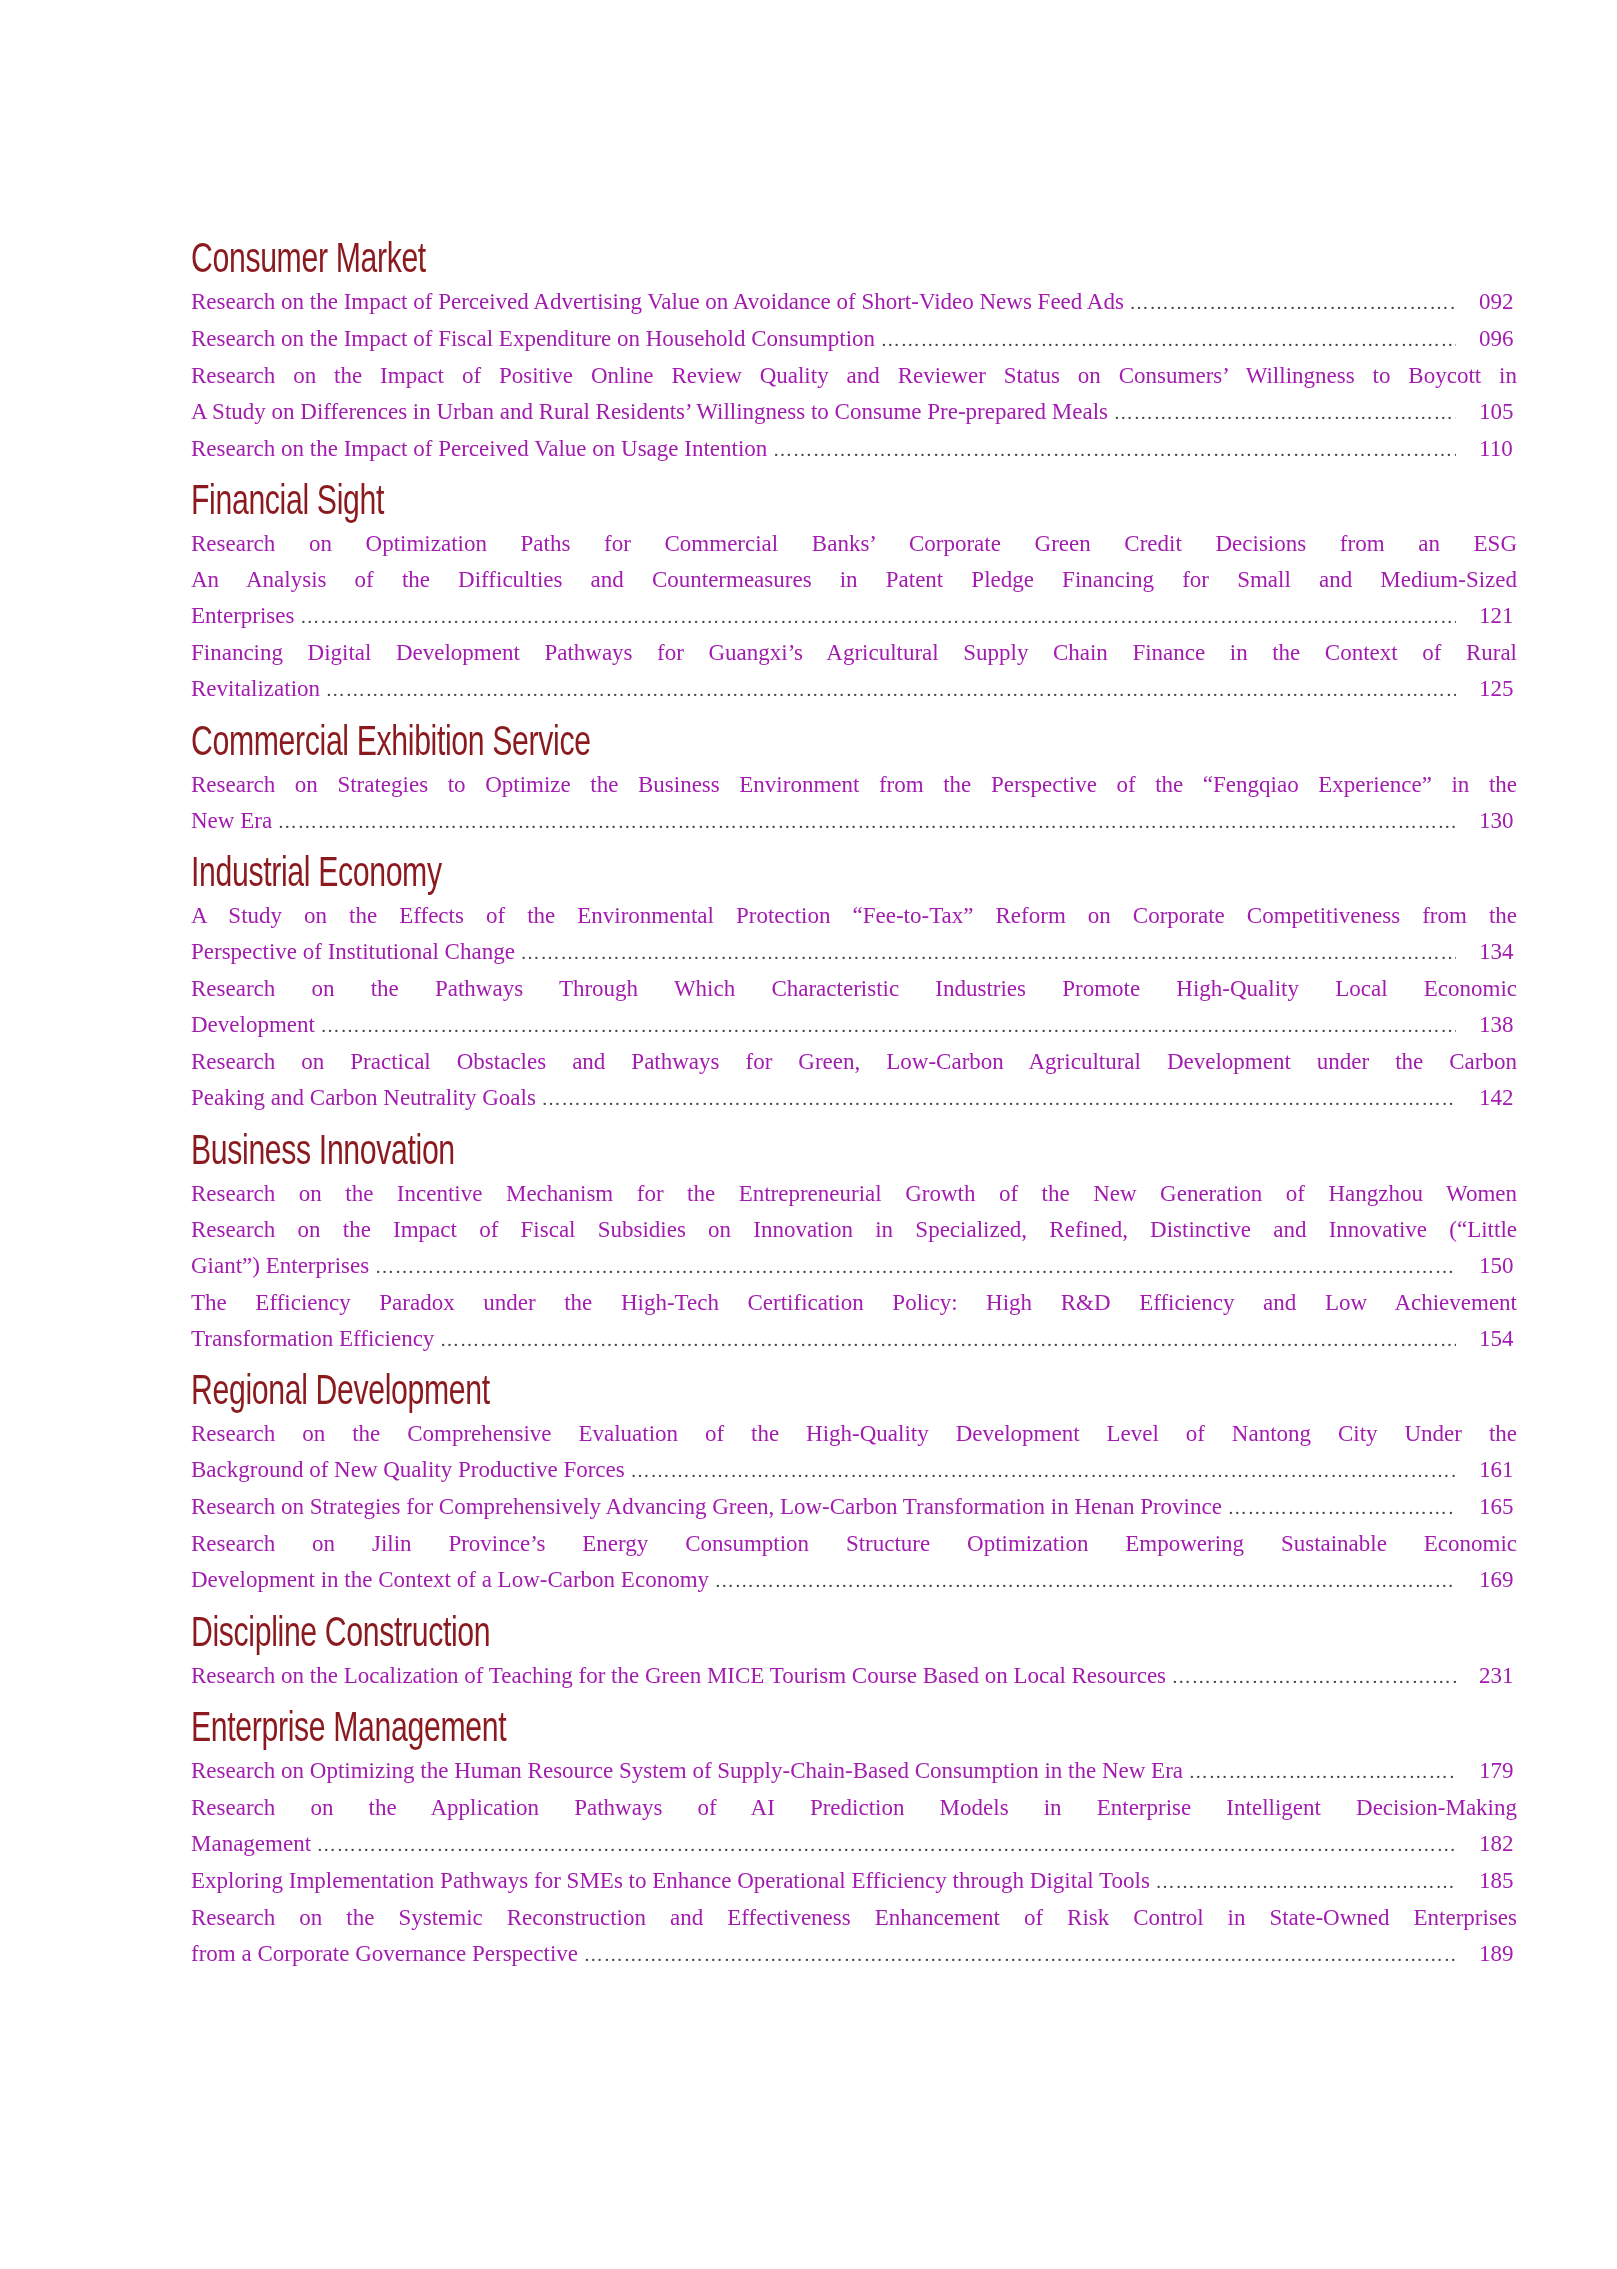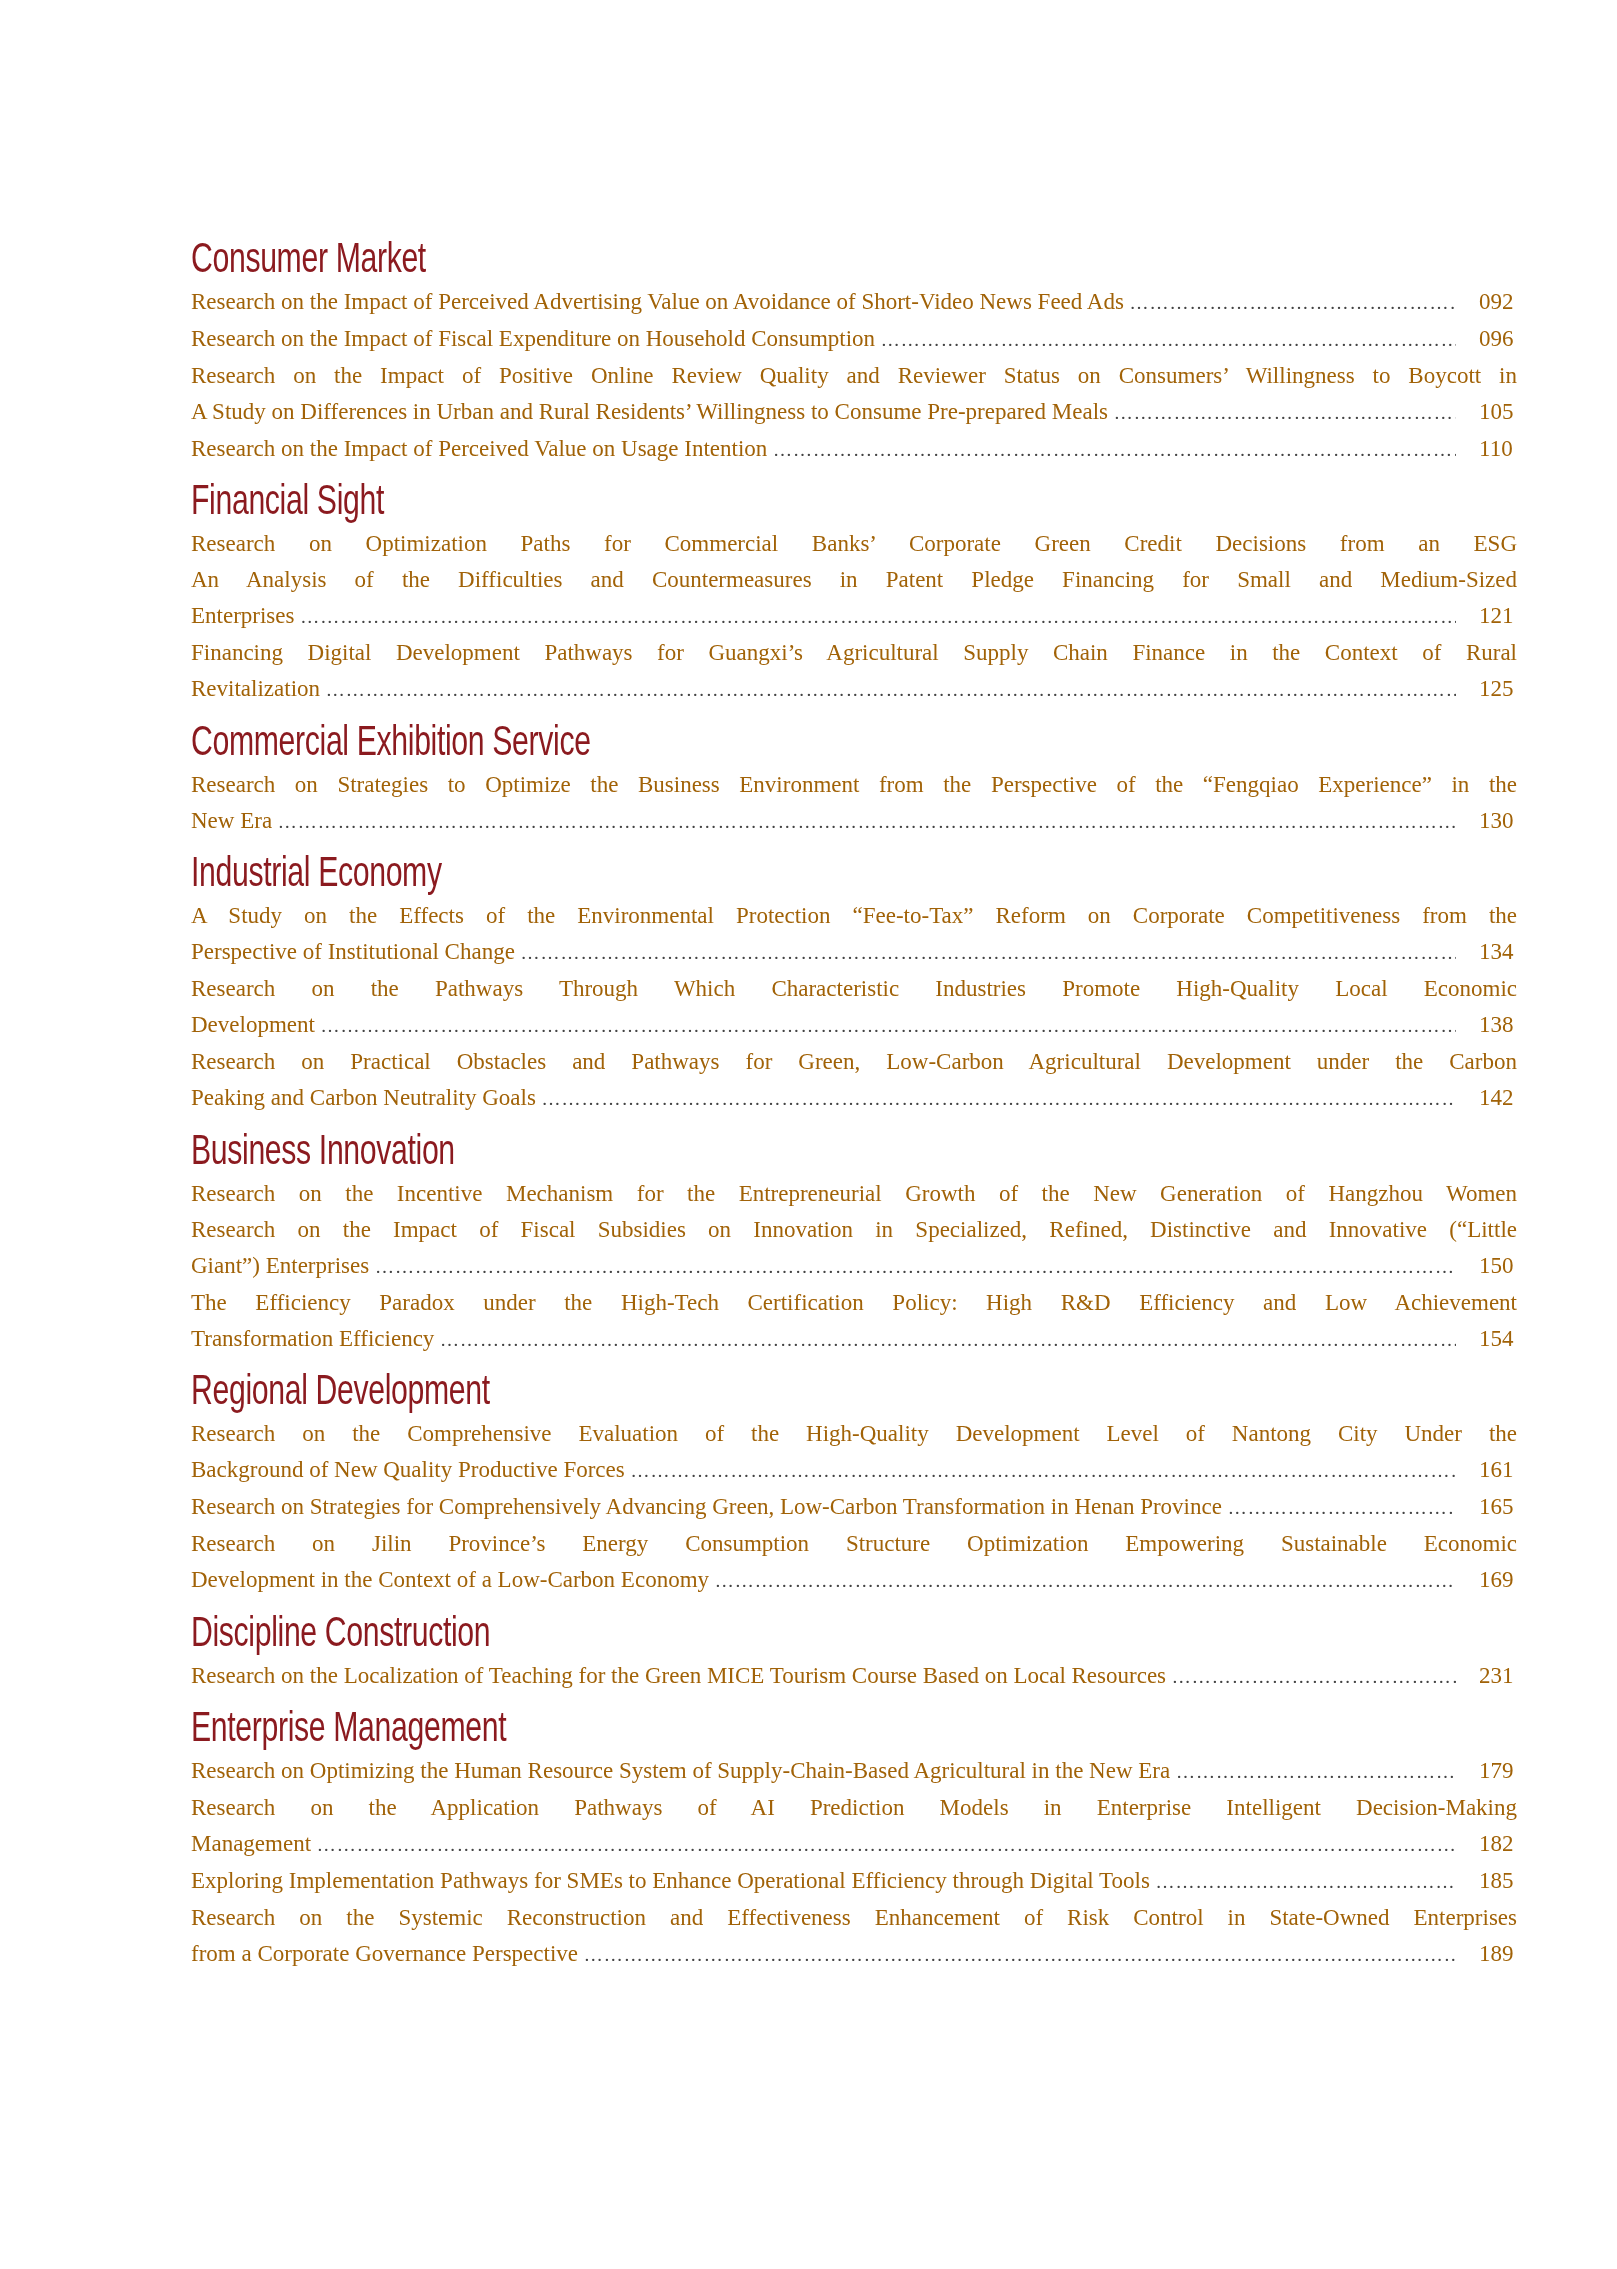--- a/index.html
+++ b/index.html
@@ -14,21 +14,21 @@
     transform: scaleX(0.72);
     transform-origin: left center;
     white-space: nowrap;
     margin: 0 0 1.9px 0;
     letter-spacing: -0.5px;
   }
   .entry {
     font-family: "Liberation Serif", serif;
     font-size: 23px;
     line-height: 36px;
-    color: #a16207;
+    color: #a21caf;
     position: relative;
     text-align: justify;
     text-align-last: left;
   }
   .entry .first { display: block; text-align: justify; text-align-last: justify; }
   .lastline { display: flex; align-items: baseline; white-space: nowrap; }
   .lastline .txt { flex: 0 0 auto; }
   .lastline .dots {
     flex: 1 1 auto;
     overflow: hidden;
@@ -203,21 +203,21 @@
           <span class="dots"></span>
           <span class="pg">231</span>
         </div>
       </div>
       <div class="sec-gap"></div>
     </div>
     <div class="section">
       <div class="heading">Enterprise Management</div>
       <div class="entry">
         <div class="lastline">
-          <span class="txt">Research on Optimizing the Human Resource System of Supply-Chain-Based Agricultural in the New Era</span>
+          <span class="txt">Research on Optimizing the Human Resource System of Supply-Chain-Based Consumption in the New Era</span>
           <span class="dots"></span>
           <span class="pg">179</span>
         </div>
       </div>
       <div class="entry">
         <span class="first">Research on the Application Pathways of AI Prediction Models in Enterprise Intelligent Decision-Making</span>
         <div class="lastline">
           <span class="txt">Management</span>
           <span class="dots"></span>
           <span class="pg">182</span>

